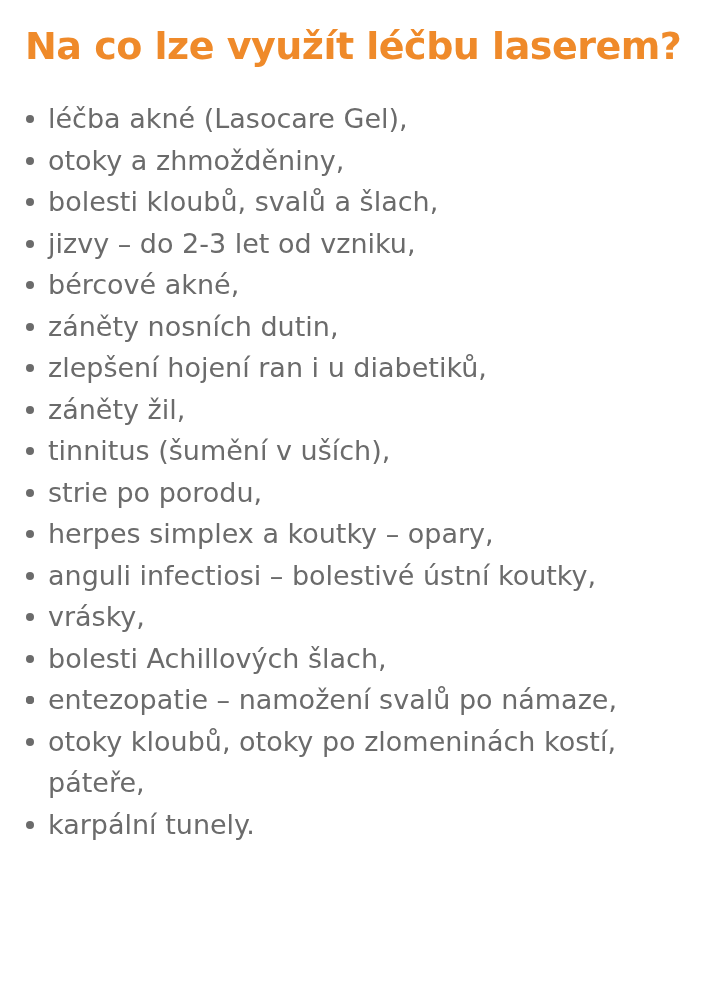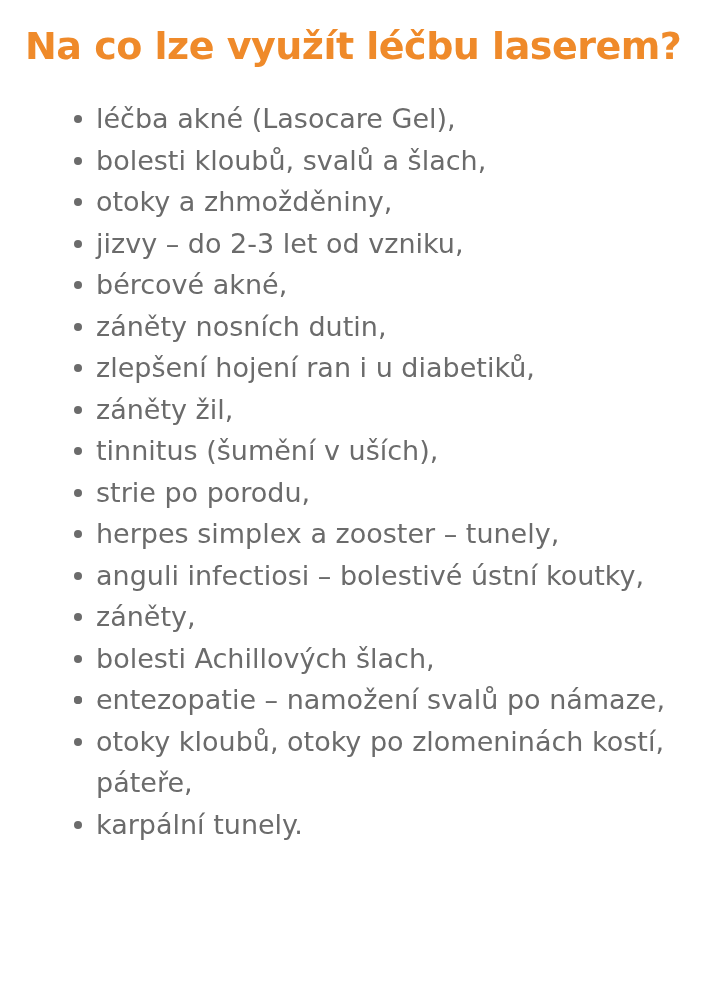--- a/index.html
+++ b/index.html
@@ -22,21 +22,21 @@
   h1.page-title{
     margin:24px 20px 0 25px;
     font-size:38px;
     line-height:44px;
     font-weight:bold;
     color:var(--title-color);
     letter-spacing:-0.5px;
   }
   ul.conditions-list{
     margin-top:30px;
-    padding-left:96px;
+    padding-left:48px;
     list-style:none;
     color:var(--text-color);
     font-size:27px;
     line-height:41.5px;
   }
   ul.conditions-list li{
     position:relative;
   }
   ul.conditions-list li .bullet{
     position:absolute;
@@ -48,32 +48,32 @@
   }
 </style>
 </head>
 <body>
 
 <div class="page">
   <h1 class="page-title">Na co lze využít léčbu laserem?</h1>
 
   <ul class="conditions-list">
       <li><span class="bullet"></span><span>léčba akné (Lasocare Gel),</span></li>
+      <li><span class="bullet"></span><span>otoky a zhmožděniny,</span></li>
       <li><span class="bullet"></span><span>bolesti kloubů, svalů a šlach,</span></li>
-      <li><span class="bullet"></span><span>otoky a zhmožděniny,</span></li>
       <li><span class="bullet"></span><span>jizvy – do 2-3 let od vzniku,</span></li>
       <li><span class="bullet"></span><span>bércové akné,</span></li>
       <li><span class="bullet"></span><span>záněty nosních dutin,</span></li>
       <li><span class="bullet"></span><span>zlepšení hojení ran i u diabetiků,</span></li>
       <li><span class="bullet"></span><span>záněty žil,</span></li>
       <li><span class="bullet"></span><span>tinnitus (šumění v uších),</span></li>
       <li><span class="bullet"></span><span>strie po porodu,</span></li>
-      <li><span class="bullet"></span><span>herpes simplex a zooster – tunely,</span></li>
+      <li><span class="bullet"></span><span>herpes simplex a koutky – opary,</span></li>
       <li><span class="bullet"></span><span>anguli infectiosi – bolestivé ústní koutky,</span></li>
-      <li><span class="bullet"></span><span>záněty,</span></li>
+      <li><span class="bullet"></span><span>vrásky,</span></li>
       <li><span class="bullet"></span><span>bolesti Achillových šlach,</span></li>
       <li><span class="bullet"></span></li>
       <li><span class="bullet"></span><span>entezopatie – namožení svalů po námaze,</span></li>
       <li><span class="bullet"></span><span>otoky kloubů, otoky po zlomeninách kostí, páteře,</span></li>
       <li><span class="bullet"></span><span>karpální tunely.</span></li>
     </ul>
 
 </div>
 
 </body></html>

